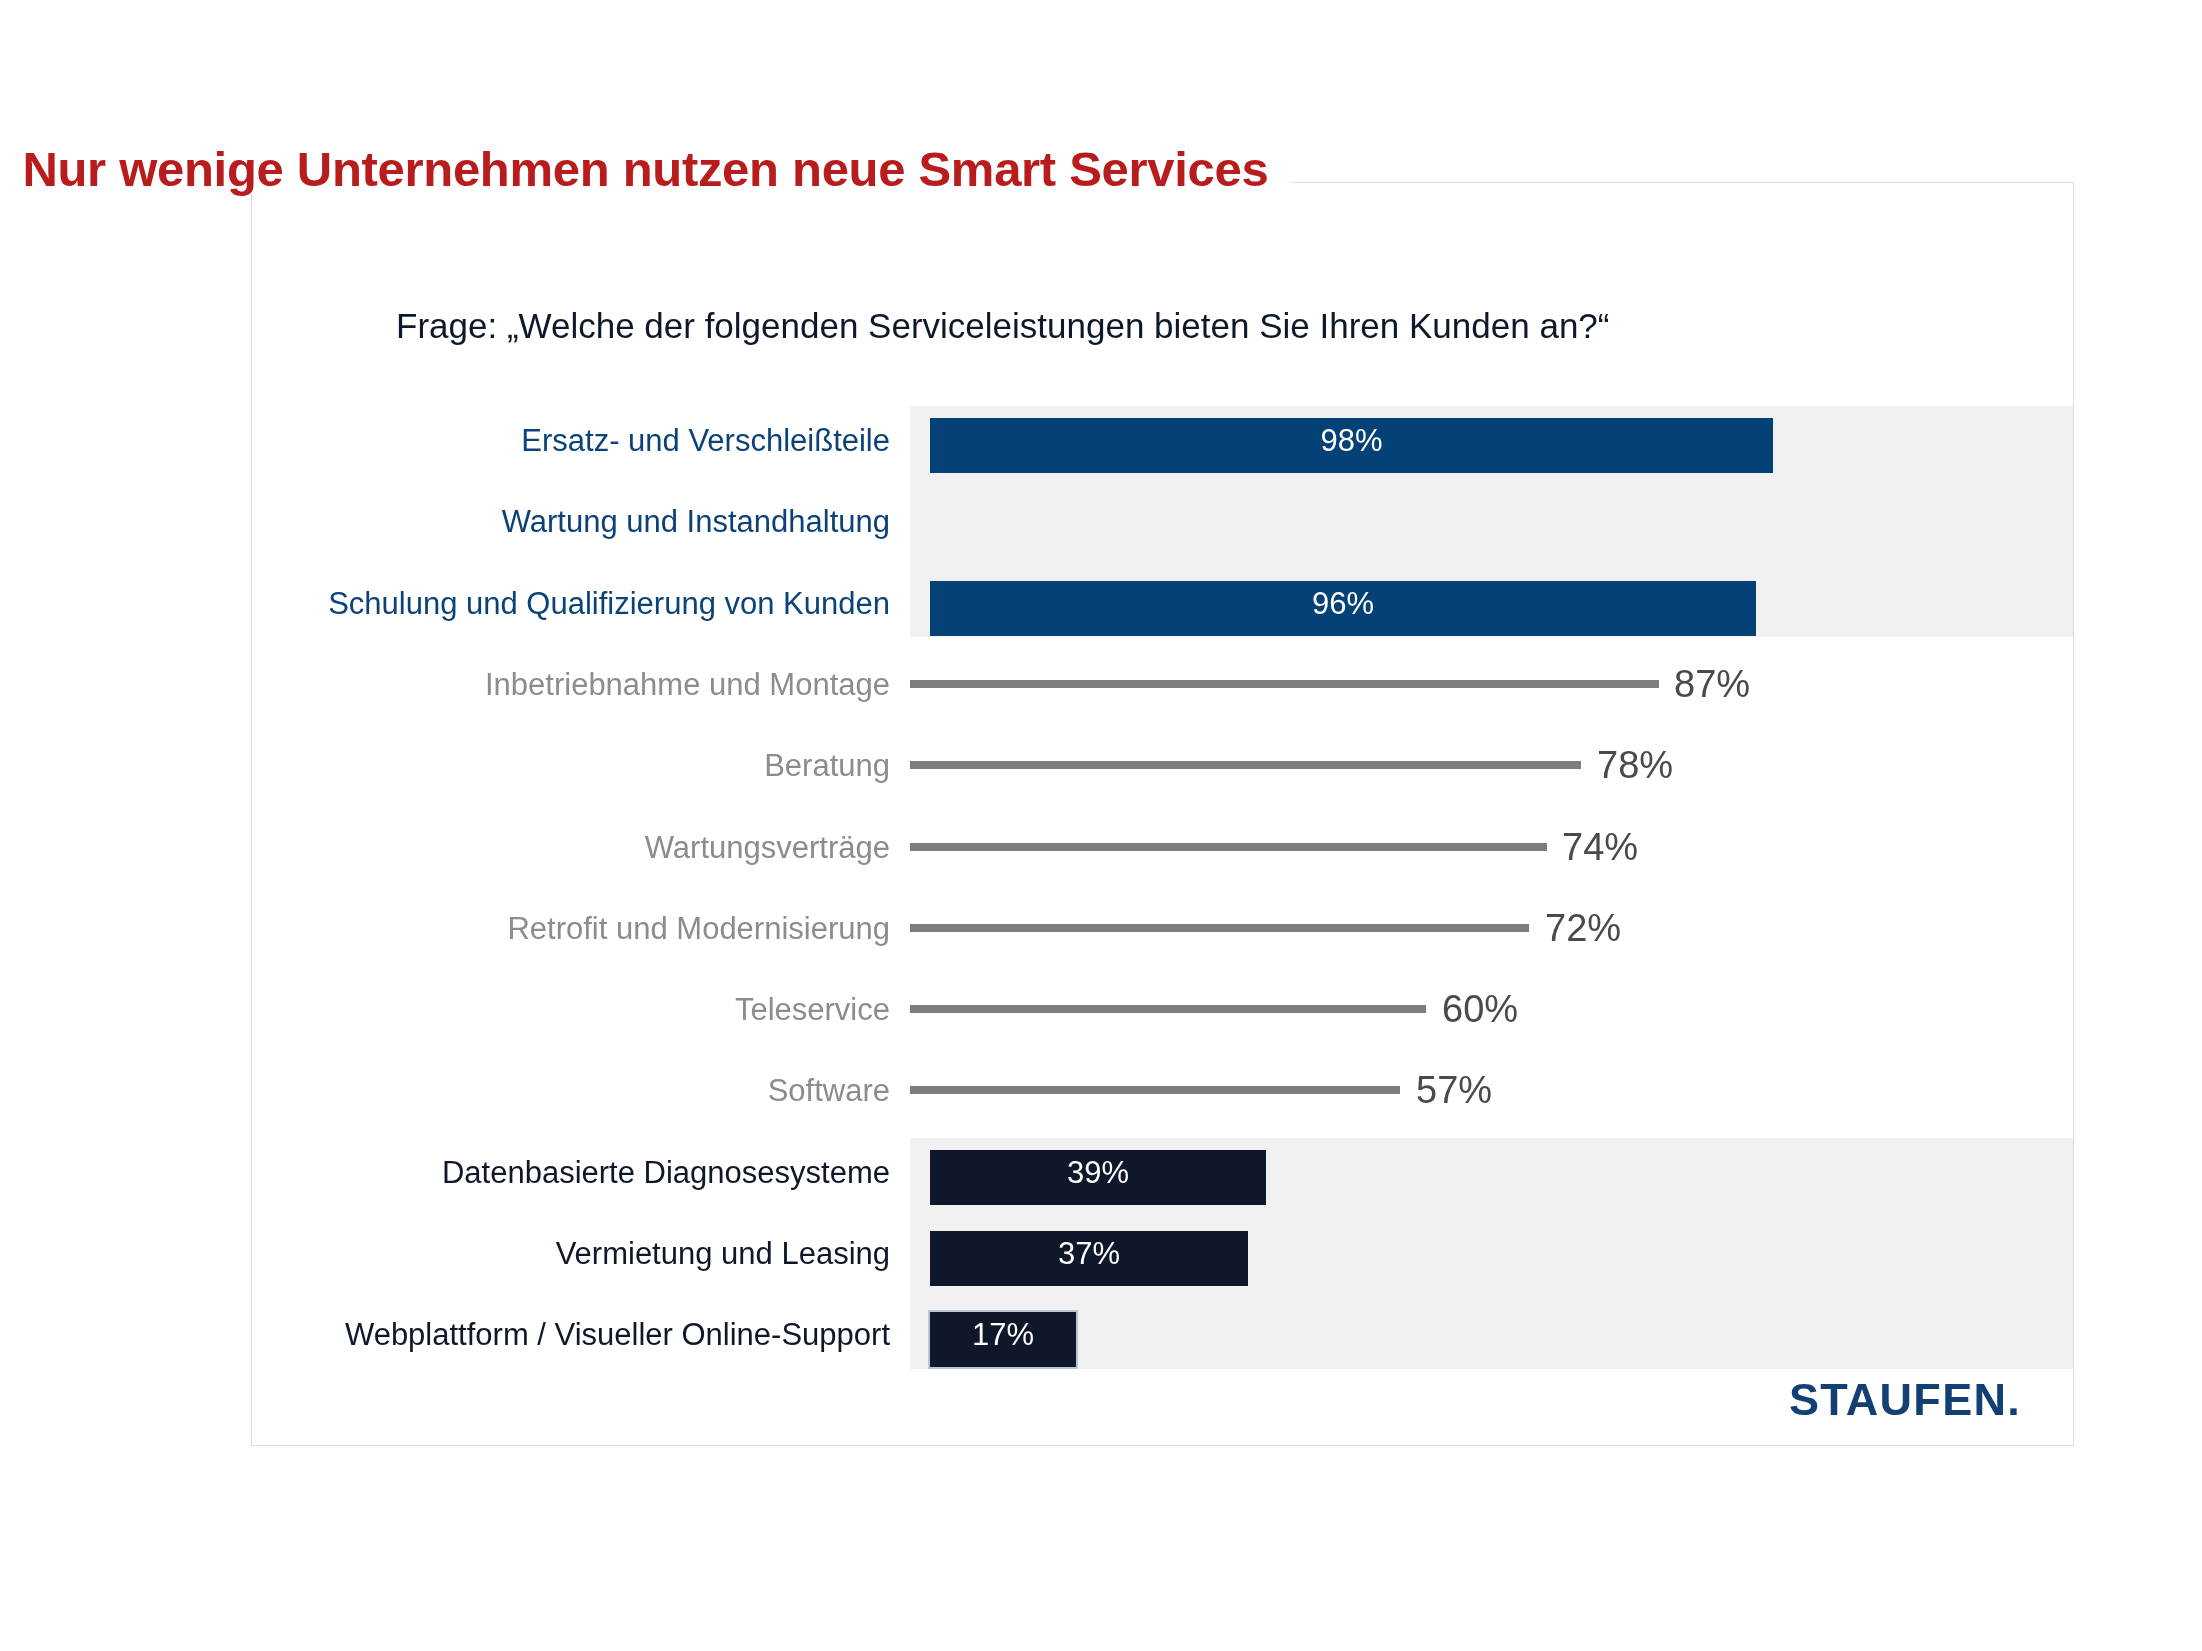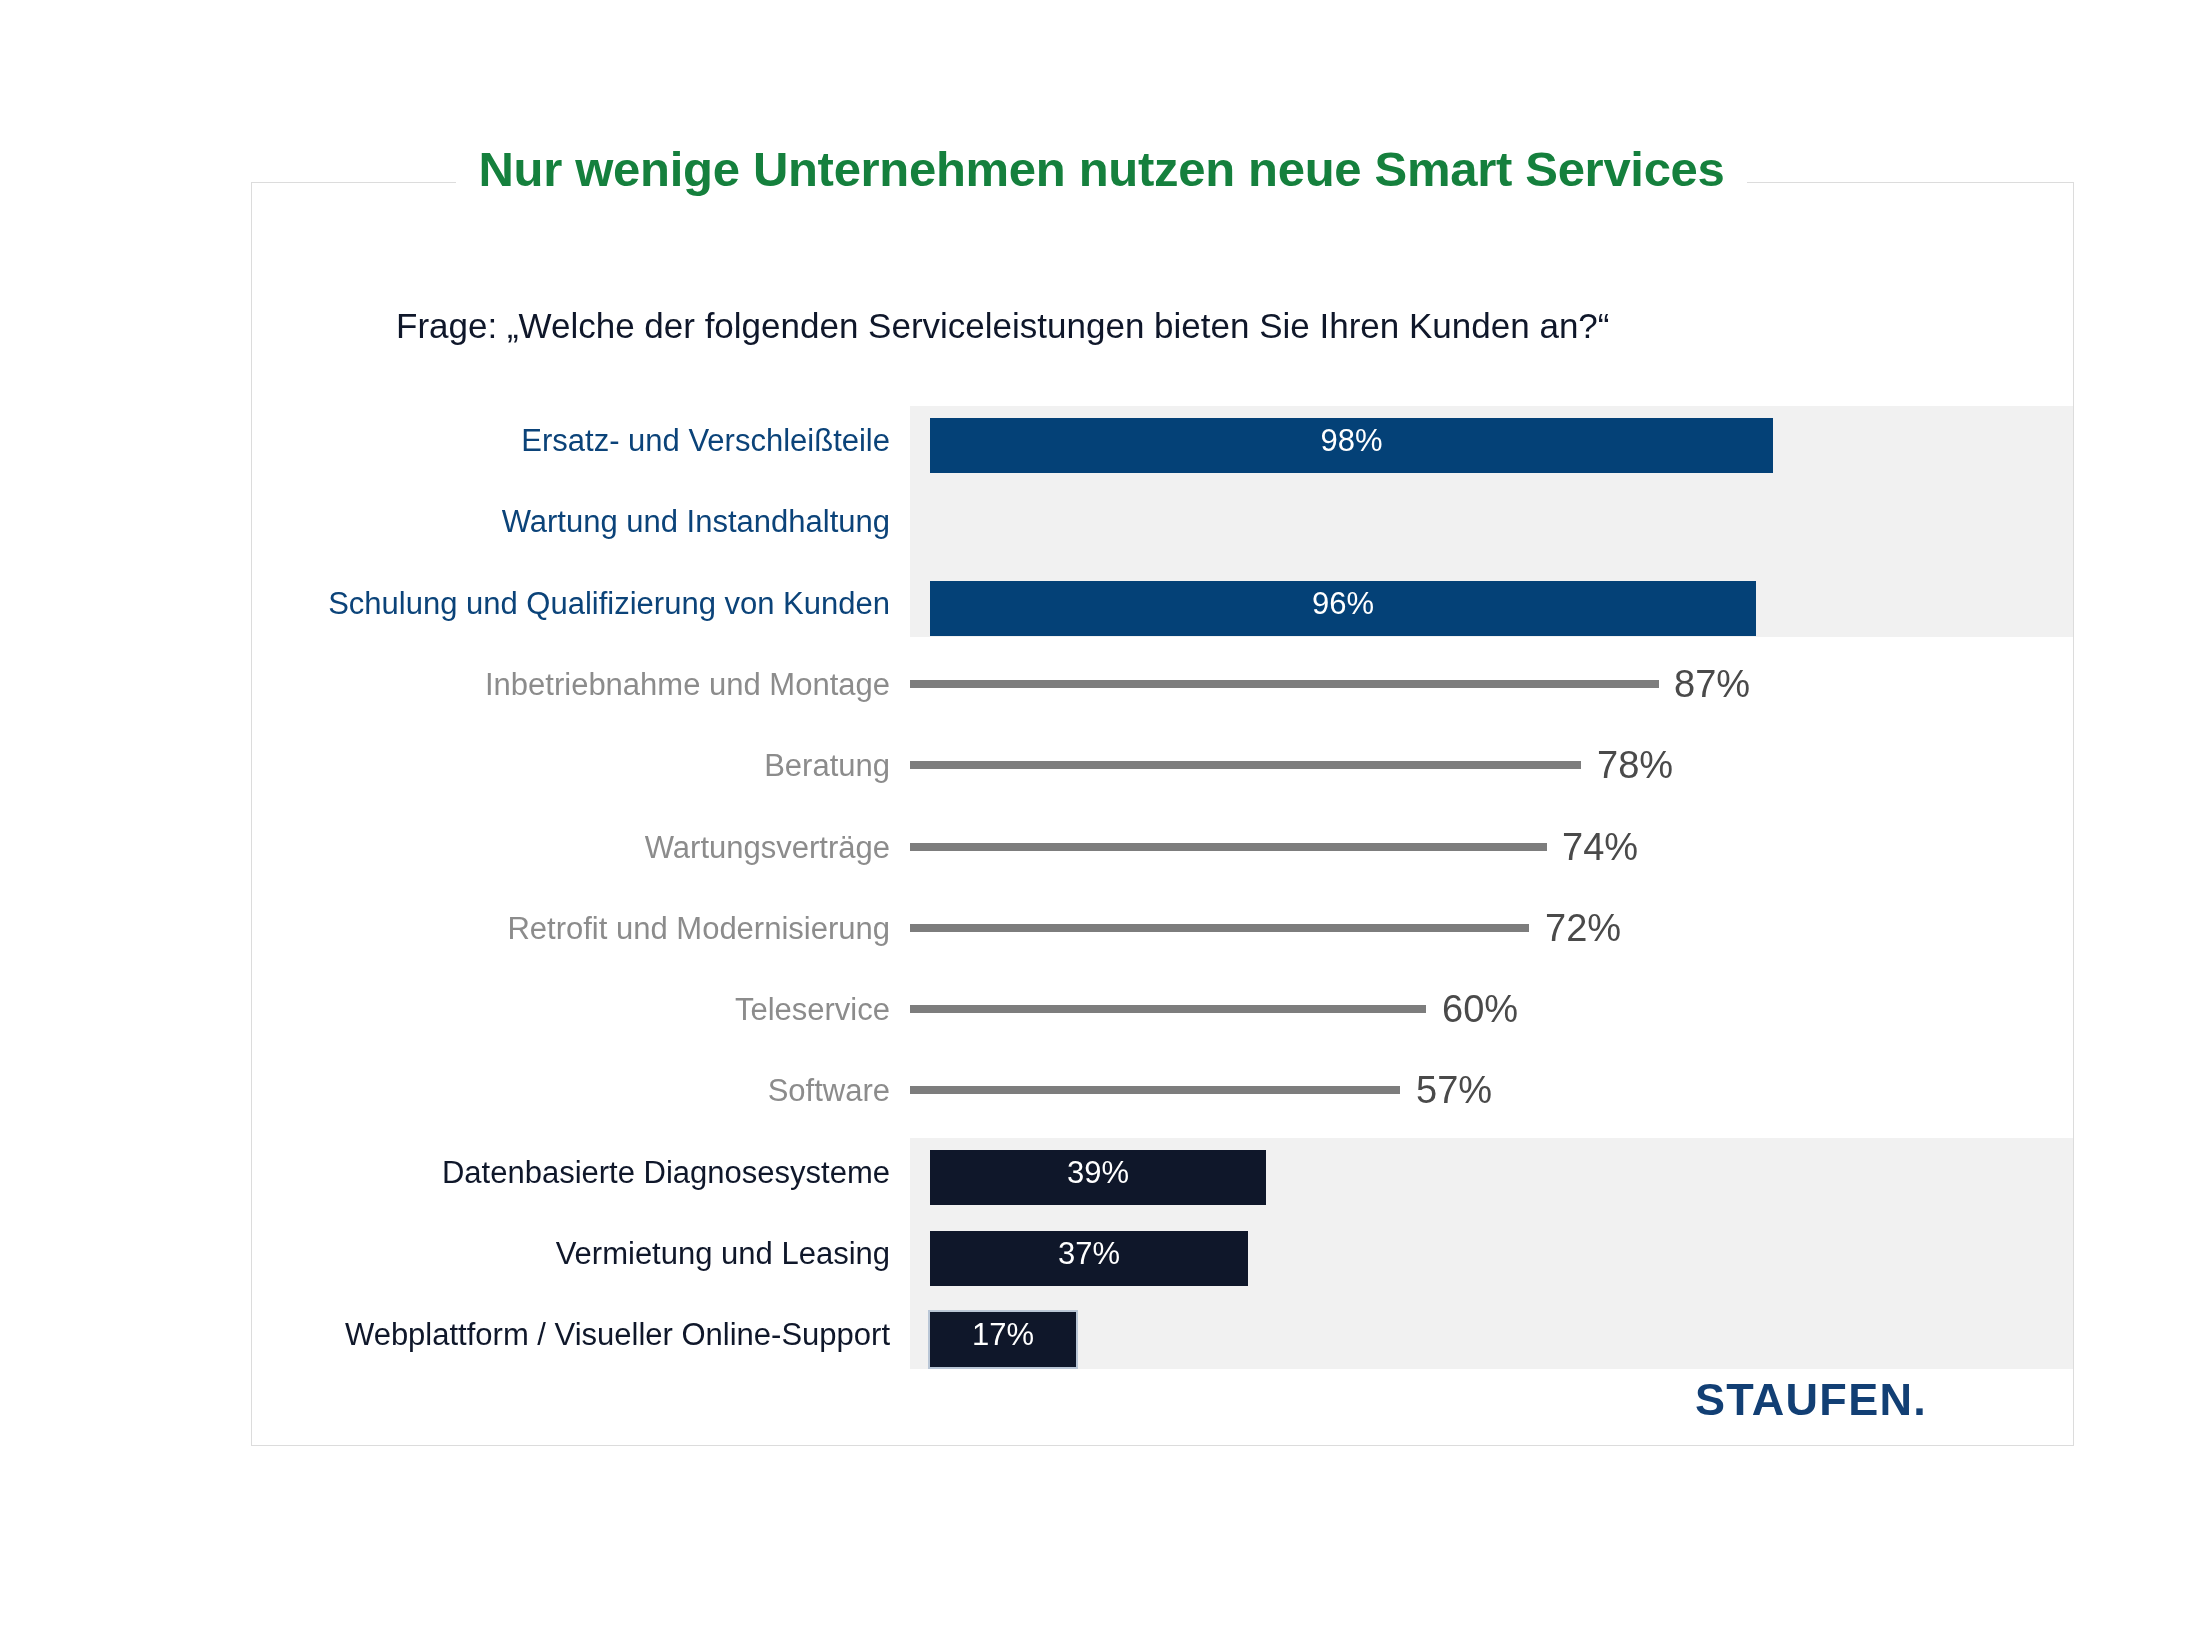--- a/index.html
+++ b/index.html
@@ -32,24 +32,24 @@
     box-sizing: border-box;
     background: transparent;
   }
 
   
   .title {
     position: absolute;
     left: 0;
     right: 0;
     top: 145px;
-    text-align: center;
+    text-align: left;
     font-size: 49px;
     font-weight: bold;
-    color: #15803d;
+    color: #b91c1c;
     letter-spacing: -0.3px;
     white-space: nowrap;
     line-height: 1.0;
   }
   .title-inner {
     display: inline-block;
     background: #ffffff;
     padding: 0 22.4px;
   }
 
@@ -139,21 +139,21 @@
     height: 55px;
     line-height: 55px;
     font-size: 38px;
     color: #4a4a4a;
     white-space: nowrap;
   }
 
   
   .logo {
     position: absolute;
-    left: 1695px;
+    left: 1789px;
     top: 1374px;
     font-size: 45px;
     font-weight: bold;
     color: #123f74;
     letter-spacing: 1.3px;
     white-space: nowrap;
   }
 </style>
 </head>
 <body>

